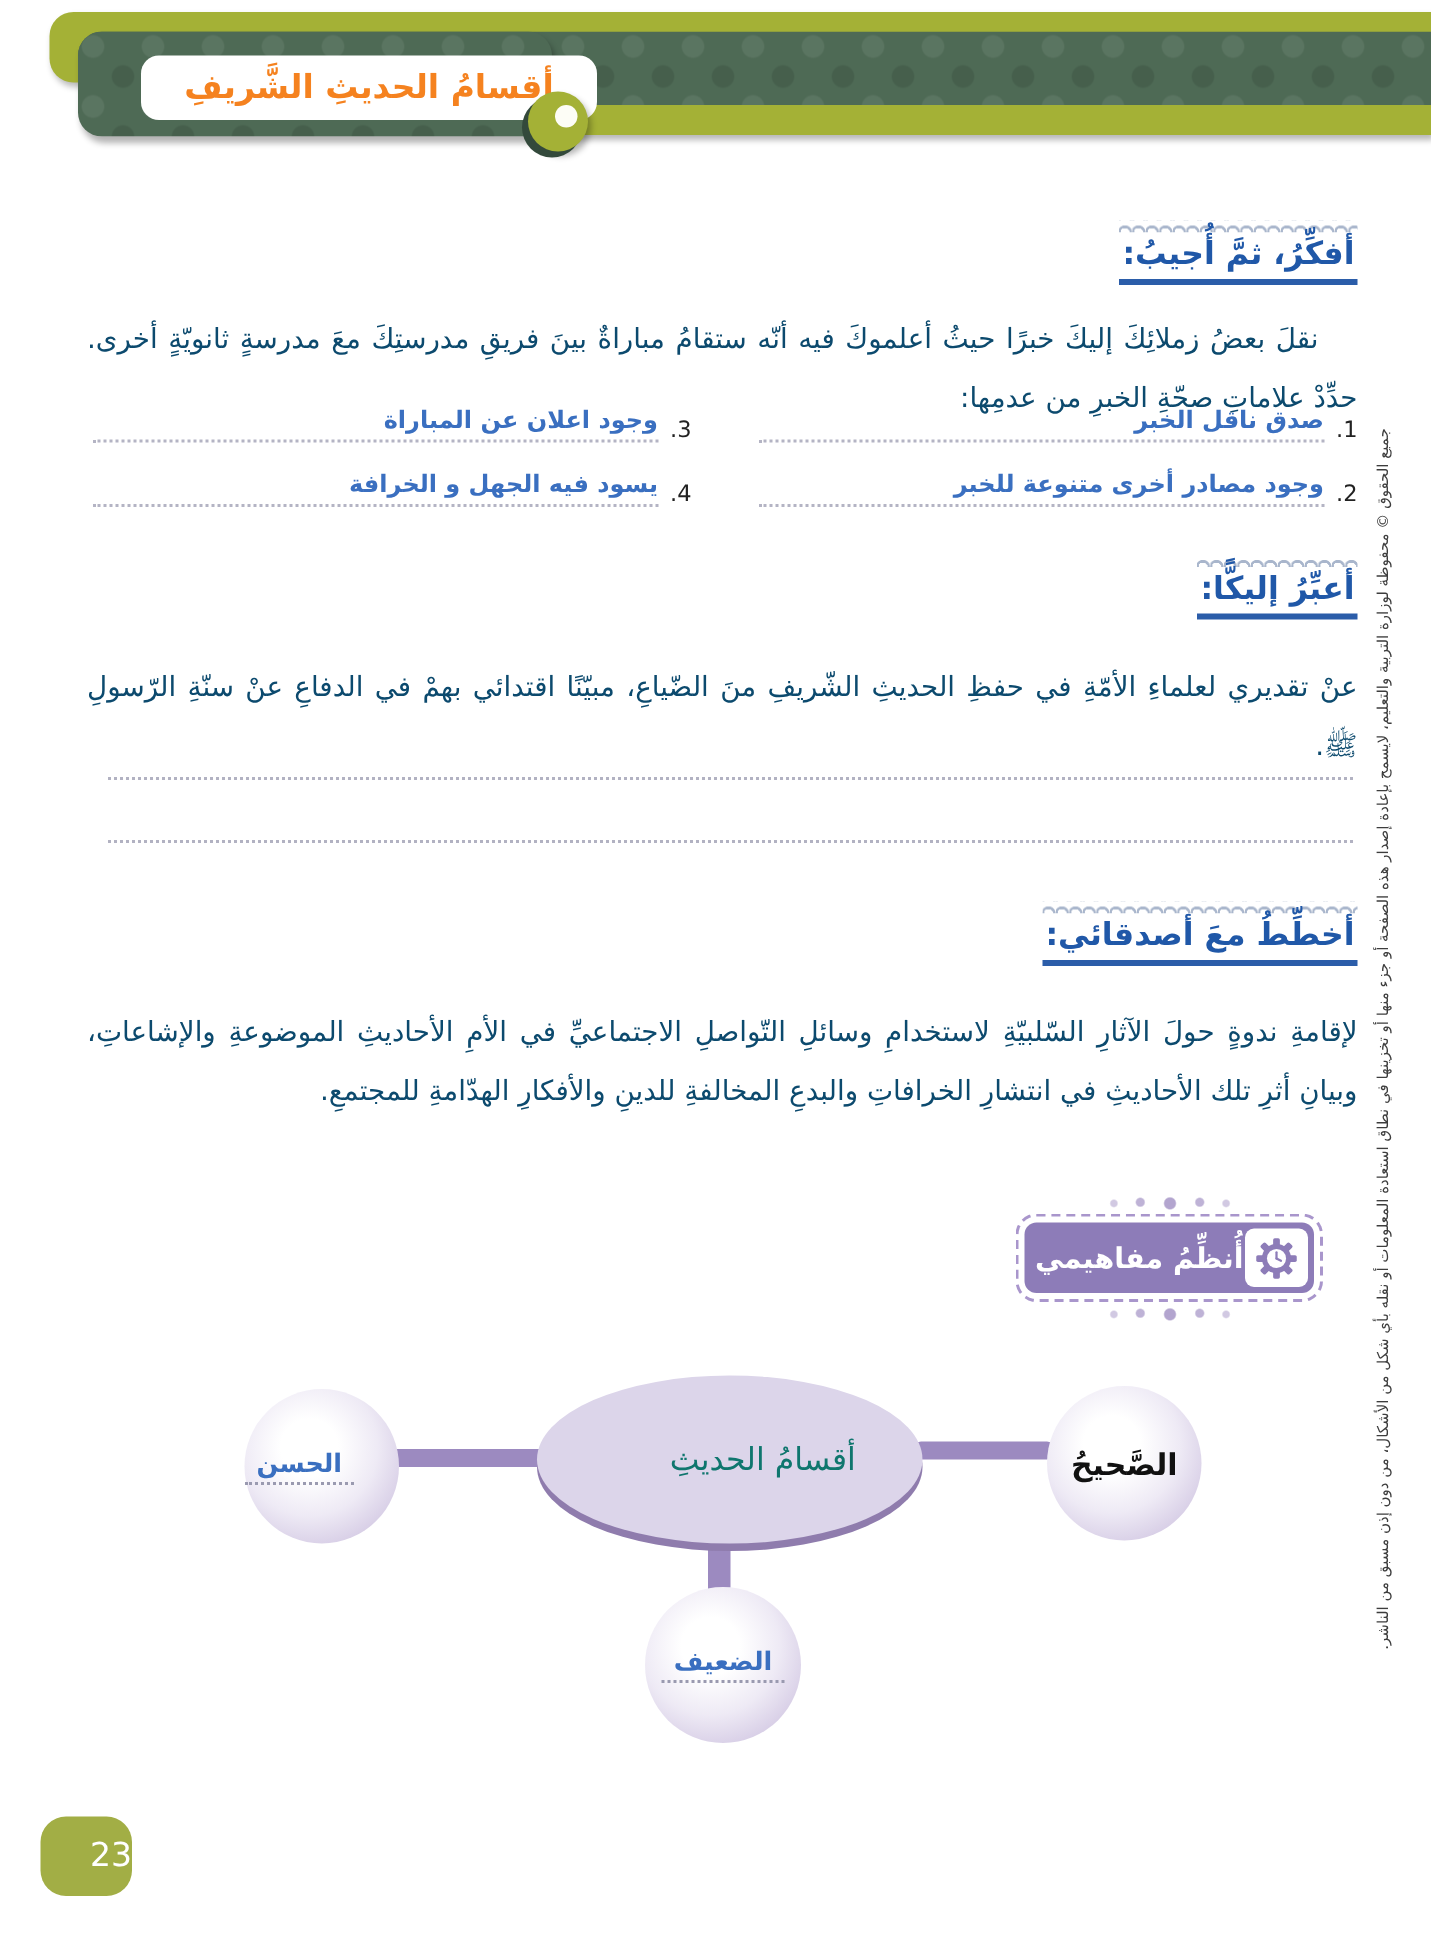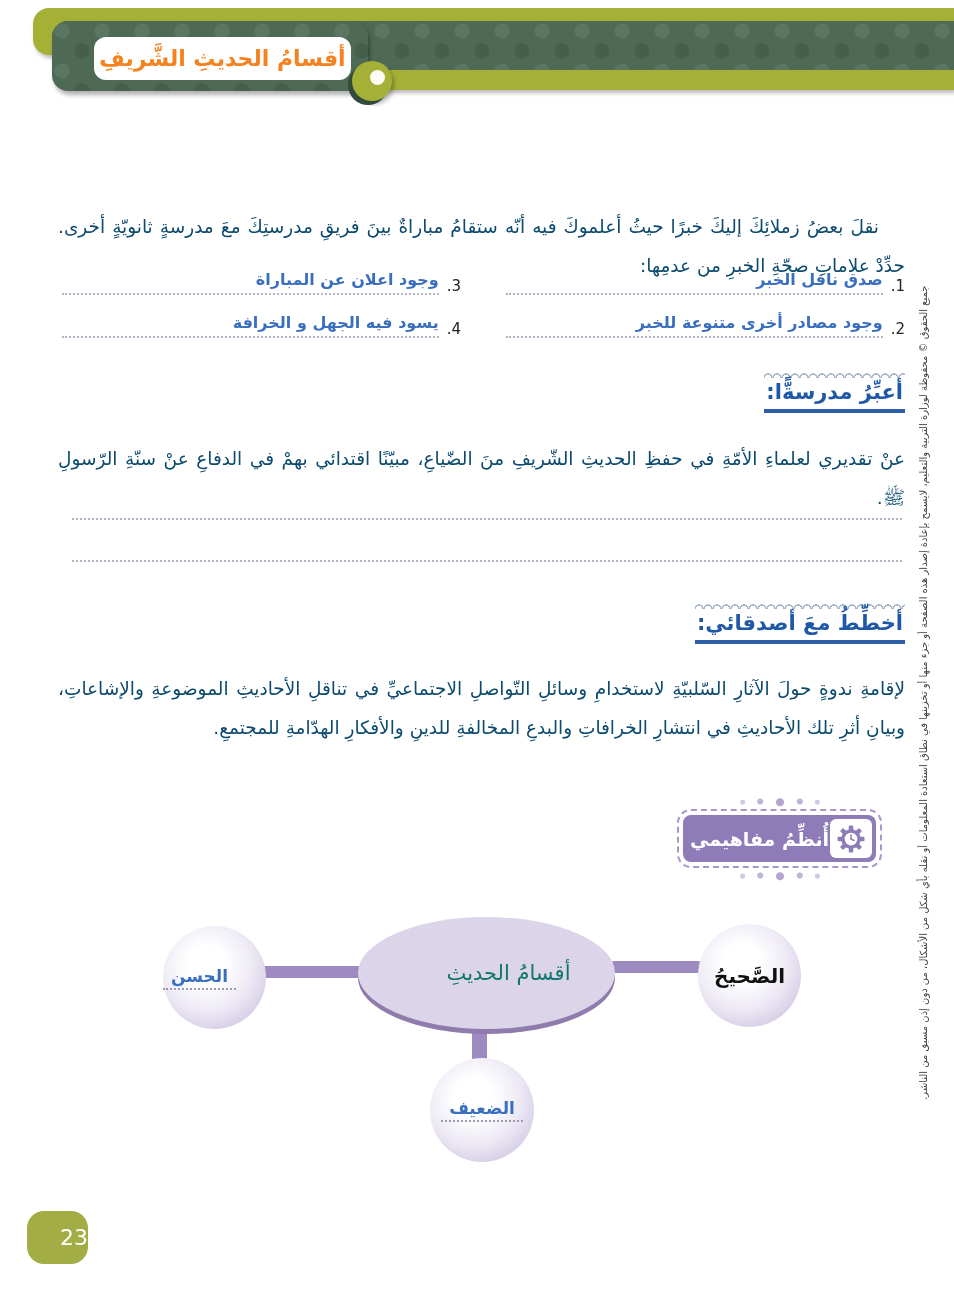--- a/index.html
+++ b/index.html
@@ -28,21 +28,21 @@
   }
   .dark-band {
     position:absolute; left:52px; top:21px; width:902px; height:49px;
     border-radius:16px 0 0 0;
   }
   .dark-tab {
     position:absolute; left:52px; top:21px; width:316px; height:70px;
     border-radius:16px; box-shadow:2px 4px 4px rgba(0,0,0,.30);
   }
   .white-label {
-    position:absolute; left:94px; top:37px; width:257px; height:43px;
+    position:absolute; left:94px; top:37px; width:304px; height:43px;
     background:#fff; border-radius:12px;
     display:flex; align-items:center; justify-content:center;
   }
   .white-label .title {
     color:#f5821f; font-size:22px; font-weight:bold;
   }
   .ring {
     position:absolute; left:352px; top:61px; width:40px; height:40px;
     border-radius:50%; background:#a4b136;
     box-shadow:-4px 4px 0 #33493b, 2px 3px 4px rgba(0,0,0,.3);
@@ -165,20 +165,24 @@
   <div class="lime-right"></div>
   <div class="dark-band"></div>
   <div class="dark-tab"></div>
   <div class="white-label">
     <span class="title">أقسامُ الحديثِ الشَّريفِ</span>
   </div>
   <div class="ring">
     <span class="hole"></span>
   </div>
 
+  <div class="section-head" style="top:147px">
+    <div class="wavy"></div>
+    <h2>أفكِّرُ، ثمَّ أُجيبُ:</h2>
+  </div>
   <p class="para indent" style="top:188px">نقلَ بعضُ زملائِكَ إليكَ خبرًا حيثُ أعلموكَ فيه أنّه ستقامُ مباراةٌ بينَ فريقِ مدرستِكَ معَ مدرسةٍ ثانويّةٍ أخرى. حدِّدْ علاماتِ صحّةِ الخبرِ من عدمِها:</p>
 
   <div class="answers">
     <div class="ans-item">
       <span class="ans-num">1.</span>
       <span class="ans-line">
         <span class="ans-text">صدق ناقل الخبر</span>
       </span>
     </div>
     <div class="ans-item">
@@ -196,32 +200,32 @@
     <div class="ans-item">
       <span class="ans-num">4.</span>
       <span class="ans-line">
         <span class="ans-text">يسود فيه الجهل و الخرافة</span>
       </span>
     </div>
   </div>
 
   <div class="section-head" style="top:370px">
     <div class="wavy"></div>
-    <h2>أعبِّرُ مدرسةًّا:</h2>
+    <h2>أعبِّرُ إليكًّا:</h2>
   </div>
   <p class="para" style="top:420px">عنْ تقديري لعلماءِ الأمّةِ في حفظِ الحديثِ الشّريفِ منَ الضّياعِ، مبيّنًا اقتدائي بهمْ في الدفاعِ عنْ سنّةِ الرّسولِ ﷺ.</p>
 
   <div class="dotline" style="top:518px"></div>
   <div class="dotline" style="top:560px"></div>
 
   <div class="section-head" style="top:601px">
     <div class="wavy"></div>
     <h2>أخطِّطُ معَ أصدقائي:</h2>
   </div>
-  <p class="para" style="top:650px">لإقامةِ ندوةٍ حولَ الآثارِ السّلبيّةِ لاستخدامِ وسائلِ التّواصلِ الاجتماعيِّ في تناقلِ الأحاديثِ الموضوعةِ والإشاعاتِ، وبيانِ أثرِ تلك الأحاديثِ في انتشارِ الخرافاتِ والبدعِ المخالفةِ للدينِ والأفكارِ الهدّامةِ للمجتمعِ.</p>
+  <p class="para" style="top:650px">لإقامةِ ندوةٍ حولَ الآثارِ السّلبيّةِ لاستخدامِ وسائلِ التّواصلِ الاجتماعيِّ في الأمِ الأحاديثِ الموضوعةِ والإشاعاتِ، وبيانِ أثرِ تلك الأحاديثِ في انتشارِ الخرافاتِ والبدعِ المخالفةِ للدينِ والأفكارِ الهدّامةِ للمجتمعِ.</p>
 
   <div class="badge">
     <div class="ornament top"></div>
     <div class="ornament bottom"></div>
     <div class="icon-box">
       <svg width="30" height="30" viewBox="0 0 40 40">
         <g fill="#8d7cb8">
           <rect x="17" y="2" width="6" height="9" rx="1.5"></rect>
           <rect x="17" y="2" width="6" height="9" rx="1.5" transform="rotate(45 20 20)"></rect>
           <rect x="17" y="2" width="6" height="9" rx="1.5" transform="rotate(90 20 20)"></rect>

